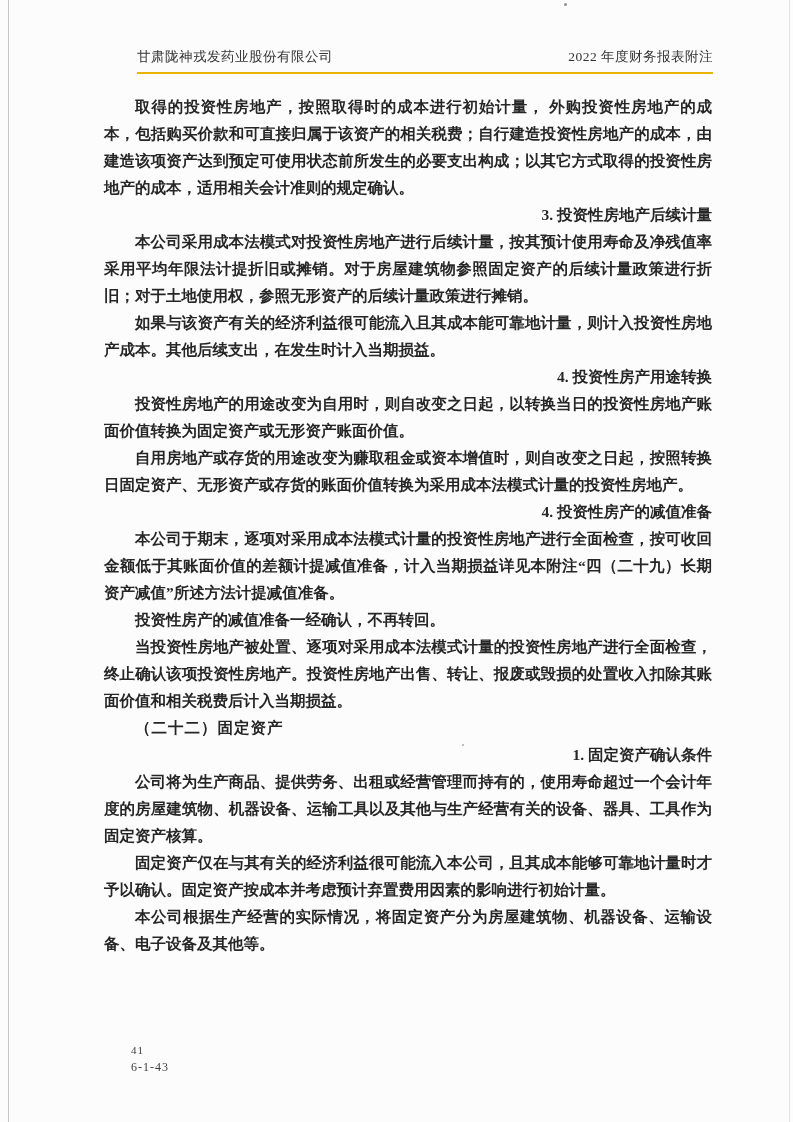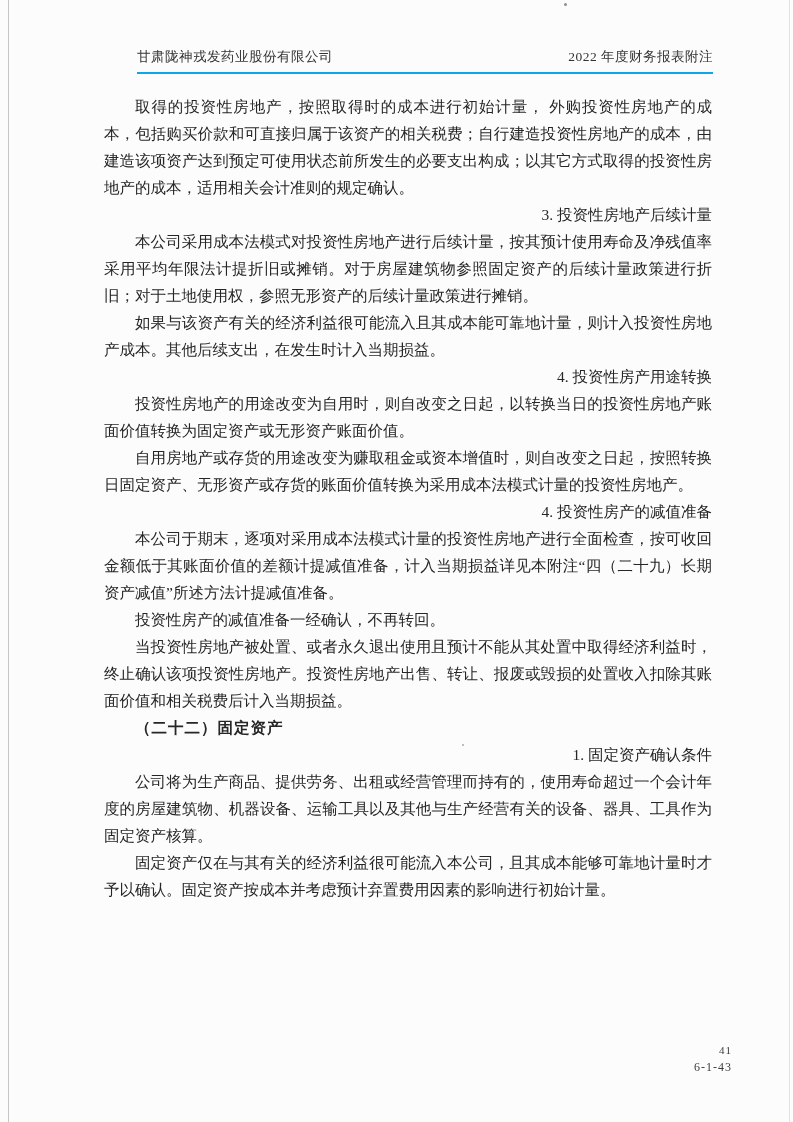--- a/index.html
+++ b/index.html
@@ -48,51 +48,52 @@
   .header {
     position: absolute;
     left: 137px; top: 48px;
     width: 576px;
     display: flex;
     justify-content: space-between;
     align-items: flex-end;
     font-size: 13.5px;
     color: #333;
     padding-bottom: 6px;
-    border-bottom: 2px solid #0ea5e9;
+    border-bottom: 2px solid #eab308;
     letter-spacing: 0.5px;
   }
   
   .content {
     position: absolute;
     left: 104px; top: 93px;
     width: 608px;
     font-size: 15.5px;
     line-height: 27px;
     text-align: justify;
     color: #262626;
   }
   .content p {
     margin: 0;
     text-indent: 2em;
+    font-weight: bold;
   }
   .content p.head {
     text-align: right;
   }
   .content p.bold-head {
     font-weight: bold;
     text-align: left;
     letter-spacing: 1px;
   }
   
   .footer {
     position: absolute;
-    left: 104px; top: 1043px;
+    left: 111px; top: 1043px;
     width: 608px;
-    text-align: right;
+    text-align: left;
     color: #3c3c3c;
     transform: translateX(20px);
   }
   .page-number {
     font-size: 11px;
     line-height: 14px;
     letter-spacing: 1px;
   }
   .page-code {
     font-size: 12px;
@@ -119,25 +120,26 @@
     <p class="body">取得的投资性房地产，按照取得时的成本进行初始计量， 外购投资性房地产的成本，包括购买价款和可直接归属于该资产的相关税费；自行建造投资性房地产的成本，由建造该项资产达到预定可使用状态前所发生的必要支出构成；以其它方式取得的投资性房地产的成本，适用相关会计准则的规定确认。</p>
     <p class="head">3. 投资性房地产后续计量</p>
     <p class="body">本公司采用成本法模式对投资性房地产进行后续计量，按其预计使用寿命及净残值率采用平均年限法计提折旧或摊销。对于房屋建筑物参照固定资产的后续计量政策进行折旧；对于土地使用权，参照无形资产的后续计量政策进行摊销。</p>
     <p class="body">如果与该资产有关的经济利益很可能流入且其成本能可靠地计量，则计入投资性房地产成本。其他后续支出，在发生时计入当期损益。</p>
     <p class="head">4. 投资性房产用途转换</p>
     <p class="body">投资性房地产的用途改变为自用时，则自改变之日起，以转换当日的投资性房地产账面价值转换为固定资产或无形资产账面价值。</p>
     <p class="body">自用房地产或存货的用途改变为赚取租金或资本增值时，则自改变之日起，按照转换日固定资产、无形资产或存货的账面价值转换为采用成本法模式计量的投资性房地产。</p>
     <p class="head">4. 投资性房产的减值准备</p>
     <p class="body">本公司于期末，逐项对采用成本法模式计量的投资性房地产进行全面检查，按可收回金额低于其账面价值的差额计提减值准备，计入当期损益详见本附注“四（二十九）长期资产减值”所述方法计提减值准备。</p>
     <p class="body">投资性房产的减值准备一经确认，不再转回。</p>
-    <p class="body">当投资性房地产被处置、或者永久退出使用且预计不能从其处置中取得经济利益时，终止确认该项投资性房地产。投资性房地产出售、转让、报废或毁损的处置收入扣除其账面价值和相关税费后计入当期损益。</p>
+    <p class="body">当投资性房地产被处置、逐项对采用成本法模式计量的投资性房地产进行全面检查，终止确认该项投资性房地产。投资性房地产出售、转让、报废或毁损的处置收入扣除其账面价值和相关税费后计入当期损益。</p>
     <p class="bold-head">（二十二）固定资产</p>
     <p class="head">1. 固定资产确认条件</p>
     <p class="body">公司将为生产商品、提供劳务、出租或经营管理而持有的，使用寿命超过一个会计年度的房屋建筑物、机器设备、运输工具以及其他与生产经营有关的设备、器具、工具作为固定资产核算。</p>
     <p class="body">固定资产仅在与其有关的经济利益很可能流入本公司，且其成本能够可靠地计量时才予以确认。固定资产按成本并考虑预计弃置费用因素的影响进行初始计量。</p>
+    <p class="body">本公司根据生产经营的实际情况，将固定资产分为房屋建筑物、机器设备、运输设备、电子设备及其他等。</p>
   </div>
 
   <div class="footer">
     <div class="page-number">41</div>
     <div class="page-code">6-1-43</div>
   </div>
 
 </div>
 
 </body></html>

